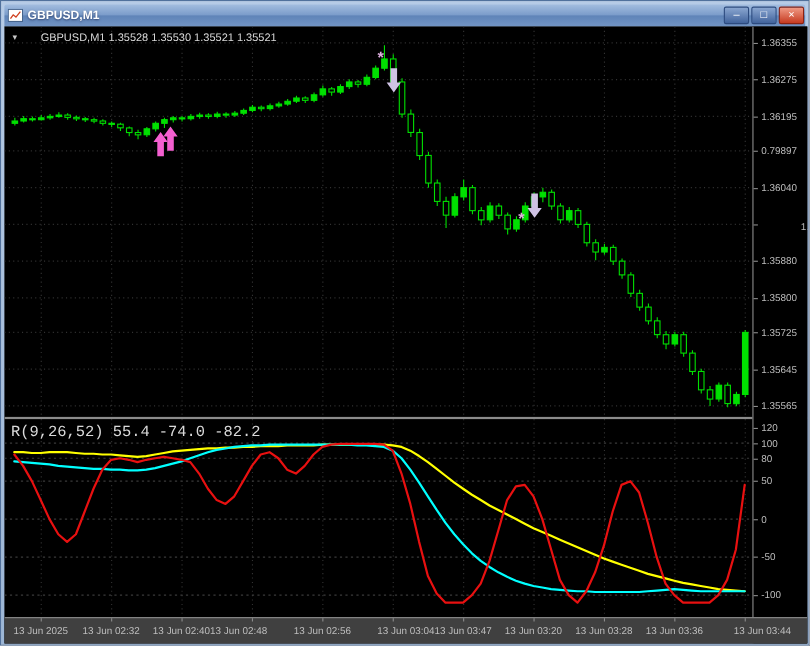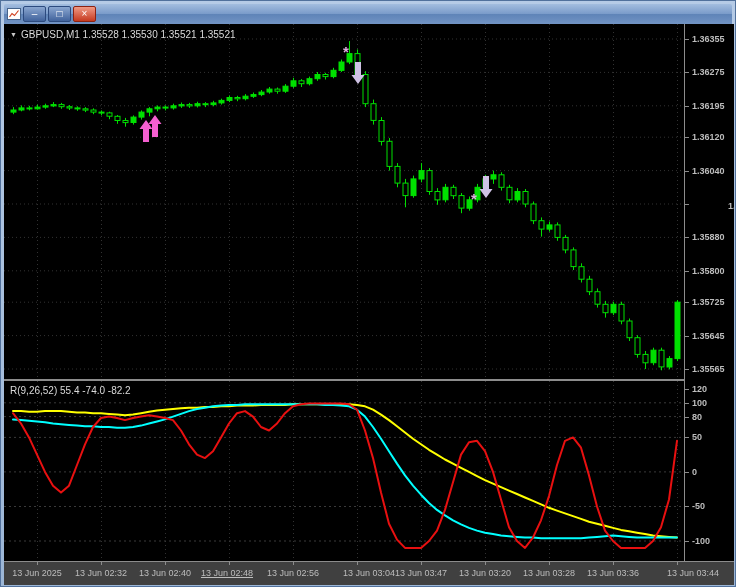--- a/index.html
+++ b/index.html
@@ -13,43 +13,44 @@
     text-shadow:0 1px 2px rgba(0,0,40,.55);white-space:nowrap;}
   .win-btn{width:21px;height:14px;margin-left:2px;display:flex;align-items:center;
     justify-content:center;font-size:10px;line-height:1;color:#fff;border-radius:2px;}
   .win-btn.min,.win-btn.max{background:linear-gradient(#8aa6d0,#41639c);border:1px solid #2c4a7e;}
   .win-btn.close{background:linear-gradient(#f09a85,#c63a20);border:1px solid #8c2212;}
   .chart-body{position:relative;width:730px;height:561px;background:#000;overflow:hidden;}
   #main-svg{position:absolute;left:0;top:0;}
   #ind-svg{position:absolute;left:0;top:357px;}
   .divider{position:absolute;left:0;top:355px;width:730px;height:2px;background:#8c8c8c;}
   .price-scale{position:absolute;left:680px;top:0;width:49px;height:561px;
-    border-left:1px solid #8c8c8c;background:#000;font-weight:bold;}
+    border-left:1px solid #8c8c8c;background:#000;}
   .time-scale{position:absolute;left:0;top:537px;width:730px;height:24px;
     border-top:1px solid #8c8c8c;background:#404040;}
   .plabel{position:absolute;left:7px;font-size:9px;color:#bdbdbd;line-height:10px;white-space:nowrap;}
   .ptick{position:absolute;left:0;width:4px;height:1px;background:#8c8c8c;}
   .tlabel{position:absolute;top:6px;width:90px;text-align:center;font-size:9px;color:#bdbdbd;white-space:nowrap;}
   .ttick{position:absolute;top:0;width:1px;height:3px;background:#8c8c8c;}
   .info-line{position:absolute;left:6px;top:5px;color:#dadada;font-size:10px;
-    display:flex;align-items:center;gap:4px;white-space:nowrap;}
+    display:flex;align-items:center;gap:20px;white-space:nowrap;}
   .dropdown{font-size:7px;color:#c8c8c8;}
-  .ind-label{position:absolute;left:6px;top:361px;color:#dadada;font-size:10px;white-space:nowrap;}
+  .ind-label{position:absolute;left:6px;top:361px;color:#dadada;font-size:14px;white-space:nowrap;font-family:Liberation Mono, monospace;}
 </style>
 </head>
 <body>
 
 <div class="window">
   <div class="titlebar">
     <span style="display:inline-flex;">
       <svg width="14" height="12" viewBox="0 0 14 12">
         <rect x="0.5" y="0.5" width="13" height="11" fill="#ffffff" stroke="#46648c"></rect>
         <path d="M2.5 9 L5 5.5 L7.5 7.5 L11.5 2.5" stroke="#d04020" stroke-width="1.2" fill="none"></path>
       </svg>
     </span>
+    <span class="title">GBPUSD,M1</span>
     <span class="win-btn min">–</span>
     <span class="win-btn max">□</span>
     <span class="win-btn close">×</span>
   </div>
 
   <div class="chart-body">
     <svg id="main-svg" width="680" height="355">
         <line x1="33.5" y1="0" x2="33.5" y2="355" stroke="#323232" stroke-dasharray="1 3"></line>
         <line x1="97.5" y1="0" x2="97.5" y2="355" stroke="#323232" stroke-dasharray="1 3"></line>
         <line x1="161.5" y1="0" x2="161.5" y2="355" stroke="#323232" stroke-dasharray="1 3"></line>
@@ -277,21 +278,21 @@
     </div>
     <div class="ind-label">R(9,26,52) 55.4 -74.0 -82.2</div>
 
     <div class="price-scale" id="price-scale">
         <div class="plabel" style="top: 10px;">1.36355</div>
         <div class="ptick" style="top: 15px;"></div>
         <div class="plabel" style="top: 43.4177px;">1.36275</div>
         <div class="ptick" style="top: 48.4177px;"></div>
         <div class="plabel" style="top: 76.8354px; text-align: center;">1.36195</div>
         <div class="ptick" style="top: 81.8354px;"></div>
-        <div class="plabel" style="top: 108.165px;">1.36120</div>
+        <div class="plabel" style="top: 108.165px;">0.79897</div>
         <div class="ptick" style="top: 113.165px;"></div>
         <div class="plabel" style="top: 141.582px;">1.36040</div>
         <div class="ptick" style="top: 146.582px;"></div>
         <div class="plabel" style="top: 177px; margin-left: 36px;">1.35960</div>
         <div class="ptick" style="top: 180px;"></div>
         <div class="plabel" style="top: 208.418px;">1.35880</div>
         <div class="ptick" style="top: 213.418px;"></div>
         <div class="plabel" style="top: 241.835px;">1.35800</div>
         <div class="ptick" style="top: 246.835px;"></div>
         <div class="plabel" style="top: 273.165px;">1.35725</div>
@@ -316,21 +317,21 @@
         <div class="ptick" style="top: 517px;"></div>
       </div>
     <div class="time-scale" id="time-scale">
         <div class="ttick" style="left: 33px;"></div>
         <div class="tlabel" style="left: -12px;">13 Jun 2025</div>
         <div class="ttick" style="left: 97px;"></div>
         <div class="tlabel" style="left: 52px;">13 Jun 02:32</div>
         <div class="ttick" style="left: 161px;"></div>
         <div class="tlabel" style="left: 116px;">13 Jun 02:40</div>
         <div class="ttick" style="left: 225px;"></div>
-        <div class="tlabel" style="left: 178px; text-decoration: underline;">13 Jun 02:48</div>
+        <div class="tlabel" style="left: 168px;">13 Jun 02:48</div>
         <div class="ttick" style="left: 289px;"></div>
         <div class="tlabel" style="left: 244px;">13 Jun 02:56</div>
         <div class="ttick" style="left: 353px;"></div>
         <div class="tlabel" style="left: 308px; padding-left: 12px;">13 Jun 03:04</div>
         <div class="ttick" style="left: 417px;"></div>
         <div class="tlabel" style="left: 372px;">13 Jun 03:47</div>
         <div class="ttick" style="left: 481px;"></div>
         <div class="tlabel" style="left: 436px;">13 Jun 03:20</div>
         <div class="ttick" style="left: 545px;"></div>
         <div class="tlabel" style="left: 500px;">13 Jun 03:28</div>

